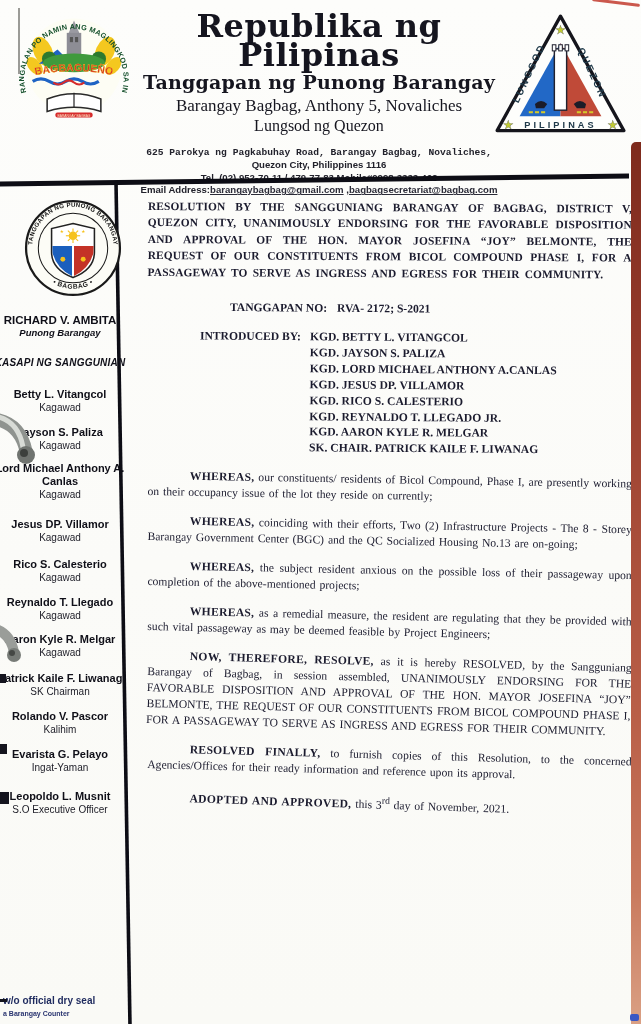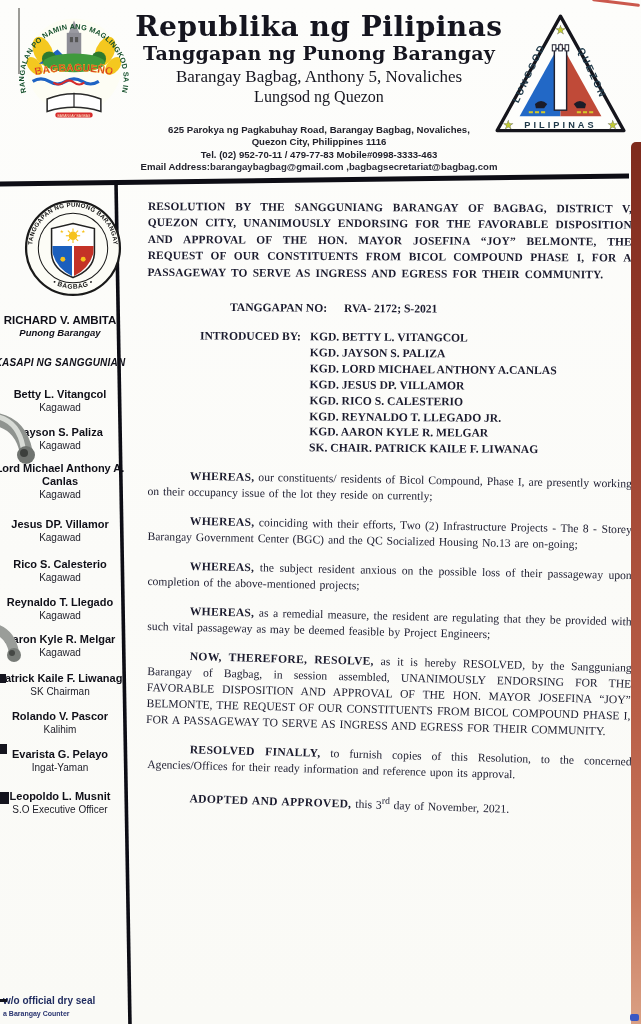--- a/index.html
+++ b/index.html
@@ -4,27 +4,27 @@
 <style>
   html,body{margin:0;padding:0;background:#e9e9e7;}
   .page{
     position:relative;width:641px;height:1024px;margin:0 auto;
     background:linear-gradient(180deg,#fdfdfb 0%,#fbfbf8 55%,#fafaf6 100%);
     overflow:hidden;
     font-family:"Liberation Serif",serif;
   }
   
   .hdr-text{position:absolute;left:133px;top:12px;width:372px;text-align:center;color:#15151f;}
-  .hdr-republic{font-family:"DejaVu Serif",serif;font-weight:800;font-size:28px;line-height:29px;letter-spacing:.5px;}
+  .hdr-republic{font-family:"DejaVu Serif",serif;font-weight:800;font-size:32px;line-height:29px;letter-spacing:.5px;}
   .hdr-office{font-family:"DejaVu Serif",serif;font-weight:800;font-size:19px;line-height:25px;letter-spacing:.2px;}
   .hdr-district{font-size:17px;line-height:22px;}
   .hdr-city{font-size:16px;line-height:18px;}
   .hdr-contact{font-family:"Liberation Sans",sans-serif;font-weight:bold;font-size:9.6px;line-height:12.4px;color:#22222c;}
-  .hdr-contact.first{margin-top:18px;}
-  .email-link{color:#2b2b38;}
+  .hdr-contact.first{margin-top:12px;font-family:Liberation Mono, monospace;}
+  .email-link{text-decoration:underline;color:#2b2b38;}
   .fb-name{color:#d9607b;}
   .seal{position:absolute;}
   #bagbag-seal{left:12px;top:6px;}
   #qc-seal{left:492px;top:10px;}
   
   .overlay{position:absolute;left:0;top:0;pointer-events:none;}
   .right-band{position:absolute;right:0;top:142px;width:10px;height:882px;
     background:linear-gradient(180deg,#7e2b1d 0%,#93392a 22%,#a94e3a 45%,#b95f48 65%,#c97a5e 85%,#daa084 100%);
     filter:blur(.45px);border-top-left-radius:5px;}
   .tr-red{position:absolute;left:592px;top:1px;width:48px;height:3px;background:#c23b2e;transform:rotate(7deg);opacity:.85;border-radius:2px;}
@@ -42,21 +42,21 @@
   .sb-heading{font-weight:bold;font-style:italic;font-size:10px;letter-spacing:.2px;}
   .sb-footer{position:absolute;left:3px;top:995px;font-family:"Liberation Sans",sans-serif;
     font-weight:bold;font-size:10px;color:#1e2a5e;}
   .sb-footer2{position:absolute;left:3px;top:1010px;font-family:"Liberation Sans",sans-serif;
     font-weight:bold;font-size:7px;color:#2a3570;filter:blur(.5px);}
   
   .main{position:absolute;left:148px;top:198px;width:484px;color:#1b1b2e;}
   .doc-title{font-weight:bold;font-size:11.4px;line-height:16.4px;text-align:justify;
     letter-spacing:.15px;word-spacing:2.2px;}
   .reso-line{margin-top:21px;margin-left:82px;font-weight:bold;font-size:11.6px;}
-  .reso-line .num{margin-left:14px;font-family:Liberation Serif, serif;}
+  .reso-line .num{margin-left:7px;font-family:Liberation Serif, serif;}
   .introduced{margin-top:14px;display:flex;font-weight:bold;font-size:11.6px;line-height:15.9px;}
   .intro-label{margin-left:52px;width:110px;flex:none;}
   .para{margin:13px 0 0 0;font-size:11.6px;line-height:16px;text-align:justify;
     text-indent:42px;word-spacing:1px;}
   .para b{letter-spacing:.3px;}
   .adopted{margin-top:12px;text-indent:42px;font-size:11.6px;font-weight:normal;text-align:left;}
   .sk1{transform:rotate(.3deg);transform-origin:0 0;}
   .sk2{transform:rotate(.45deg);transform-origin:0 0;}
   .sk3{transform:rotate(1.0deg);transform-origin:0 0;}
   .sk4{transform:rotate(1.1deg);transform-origin:0 0;}

